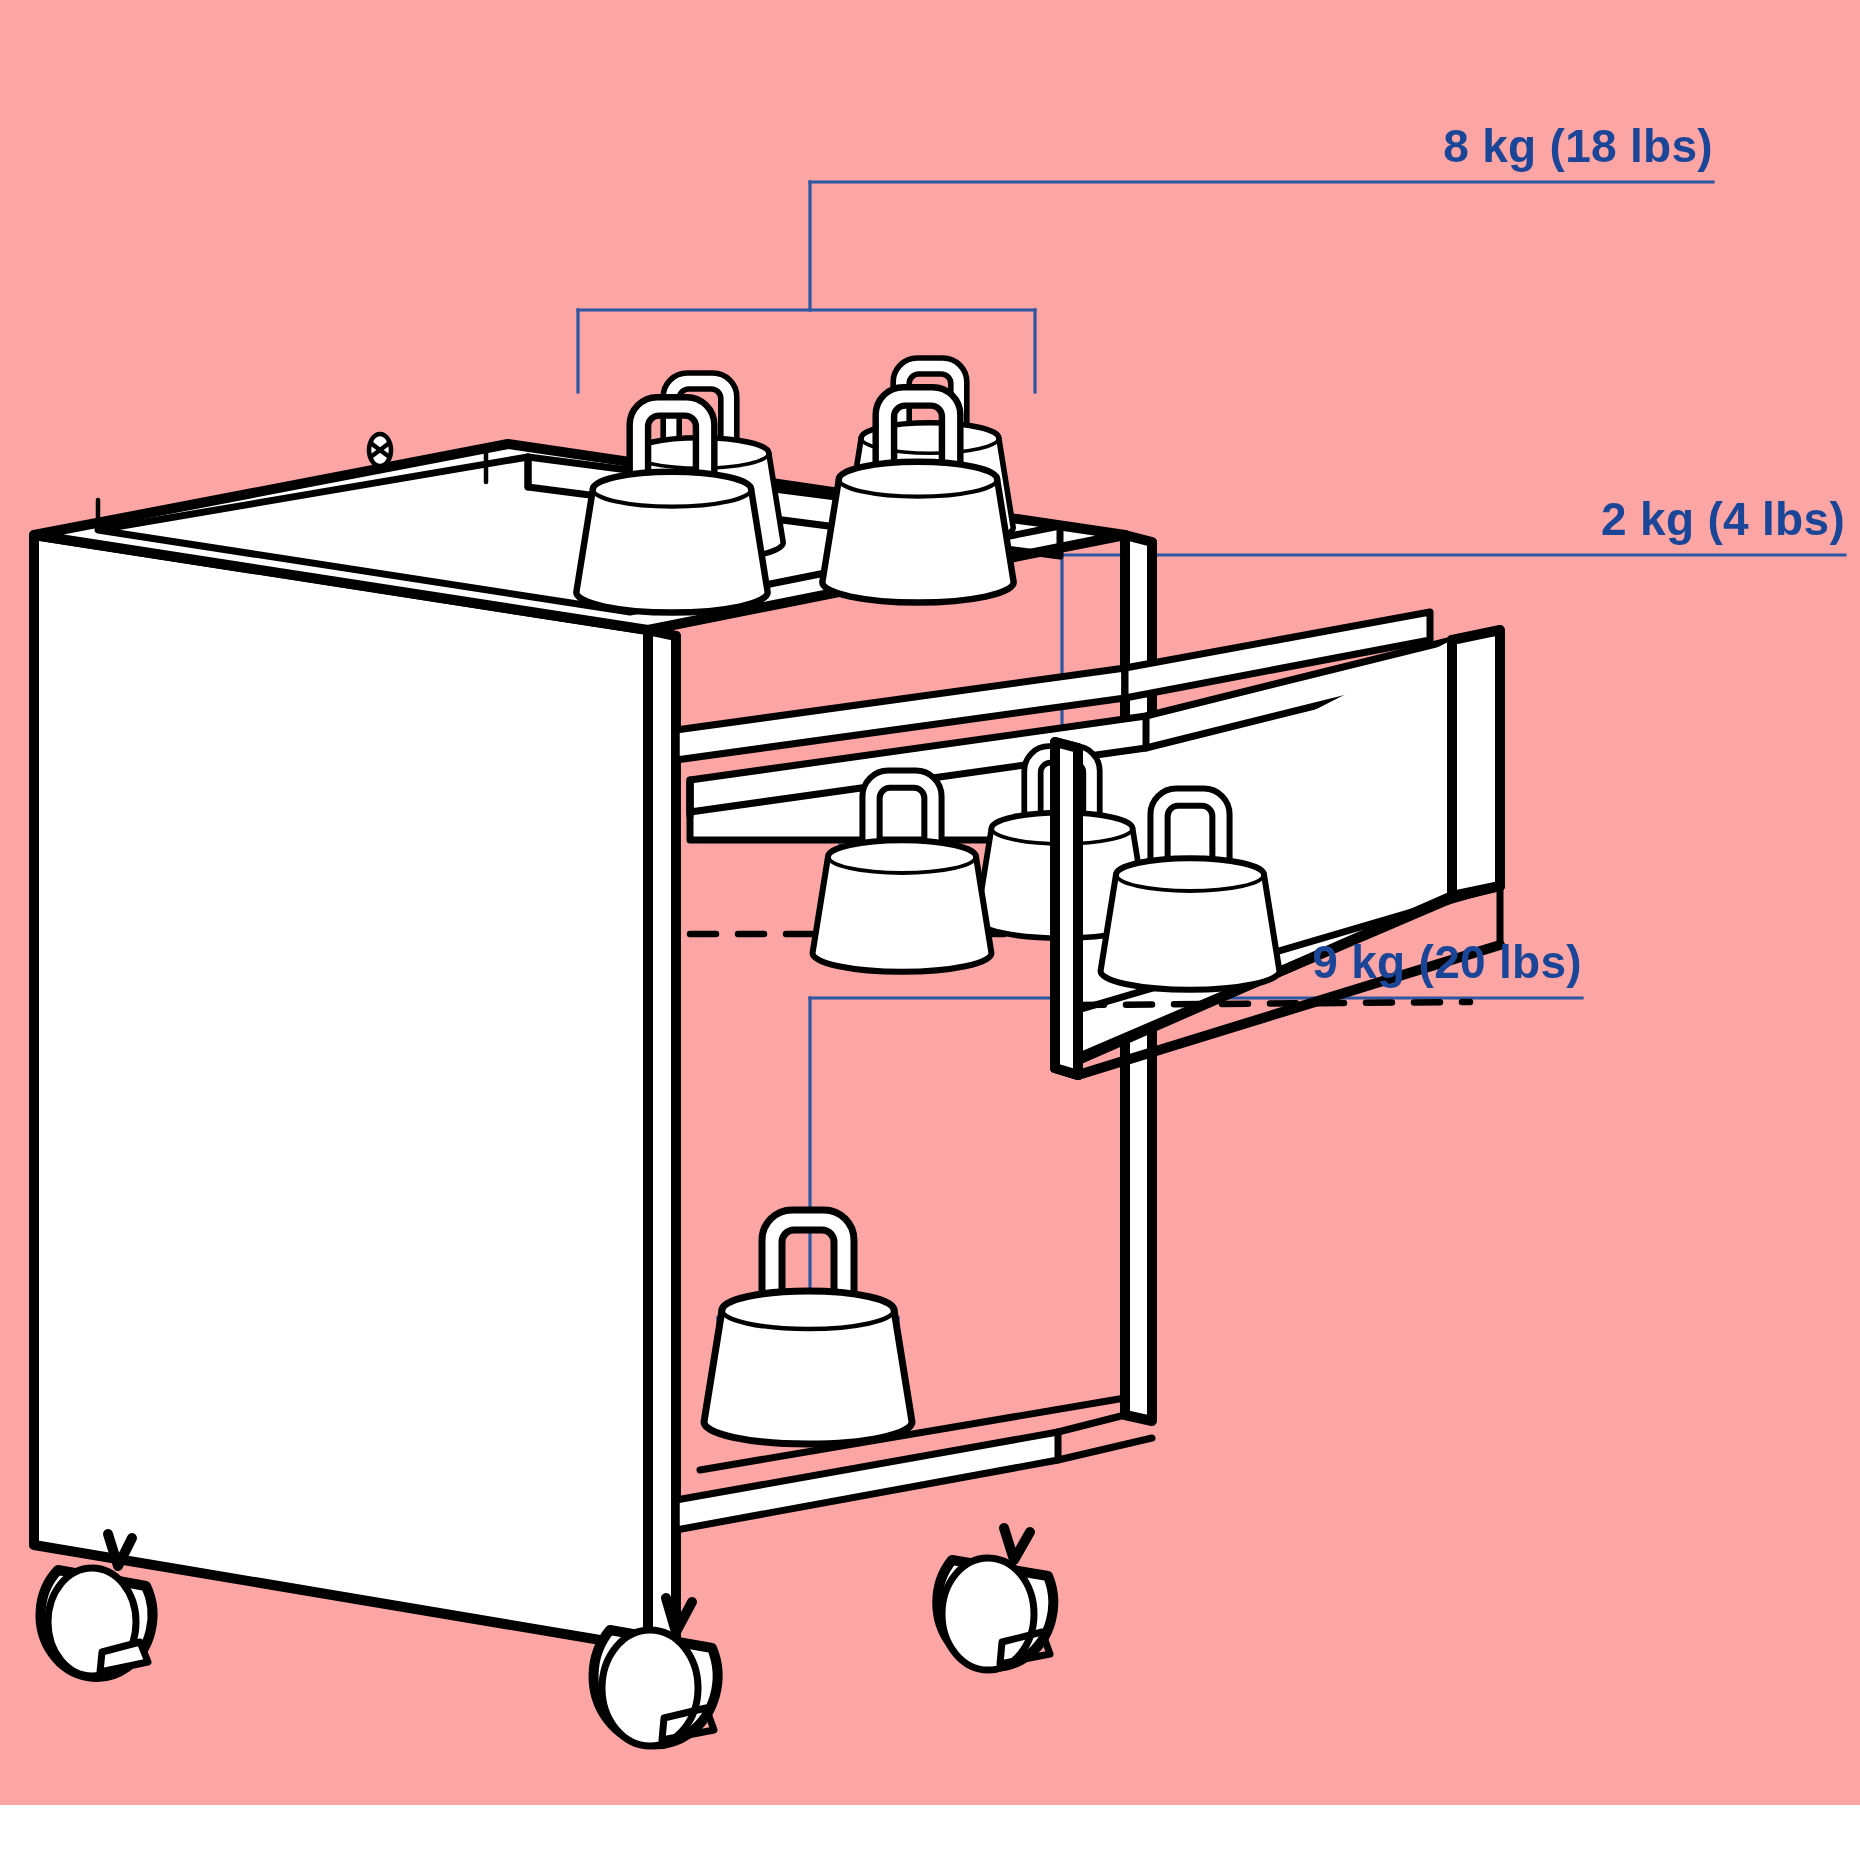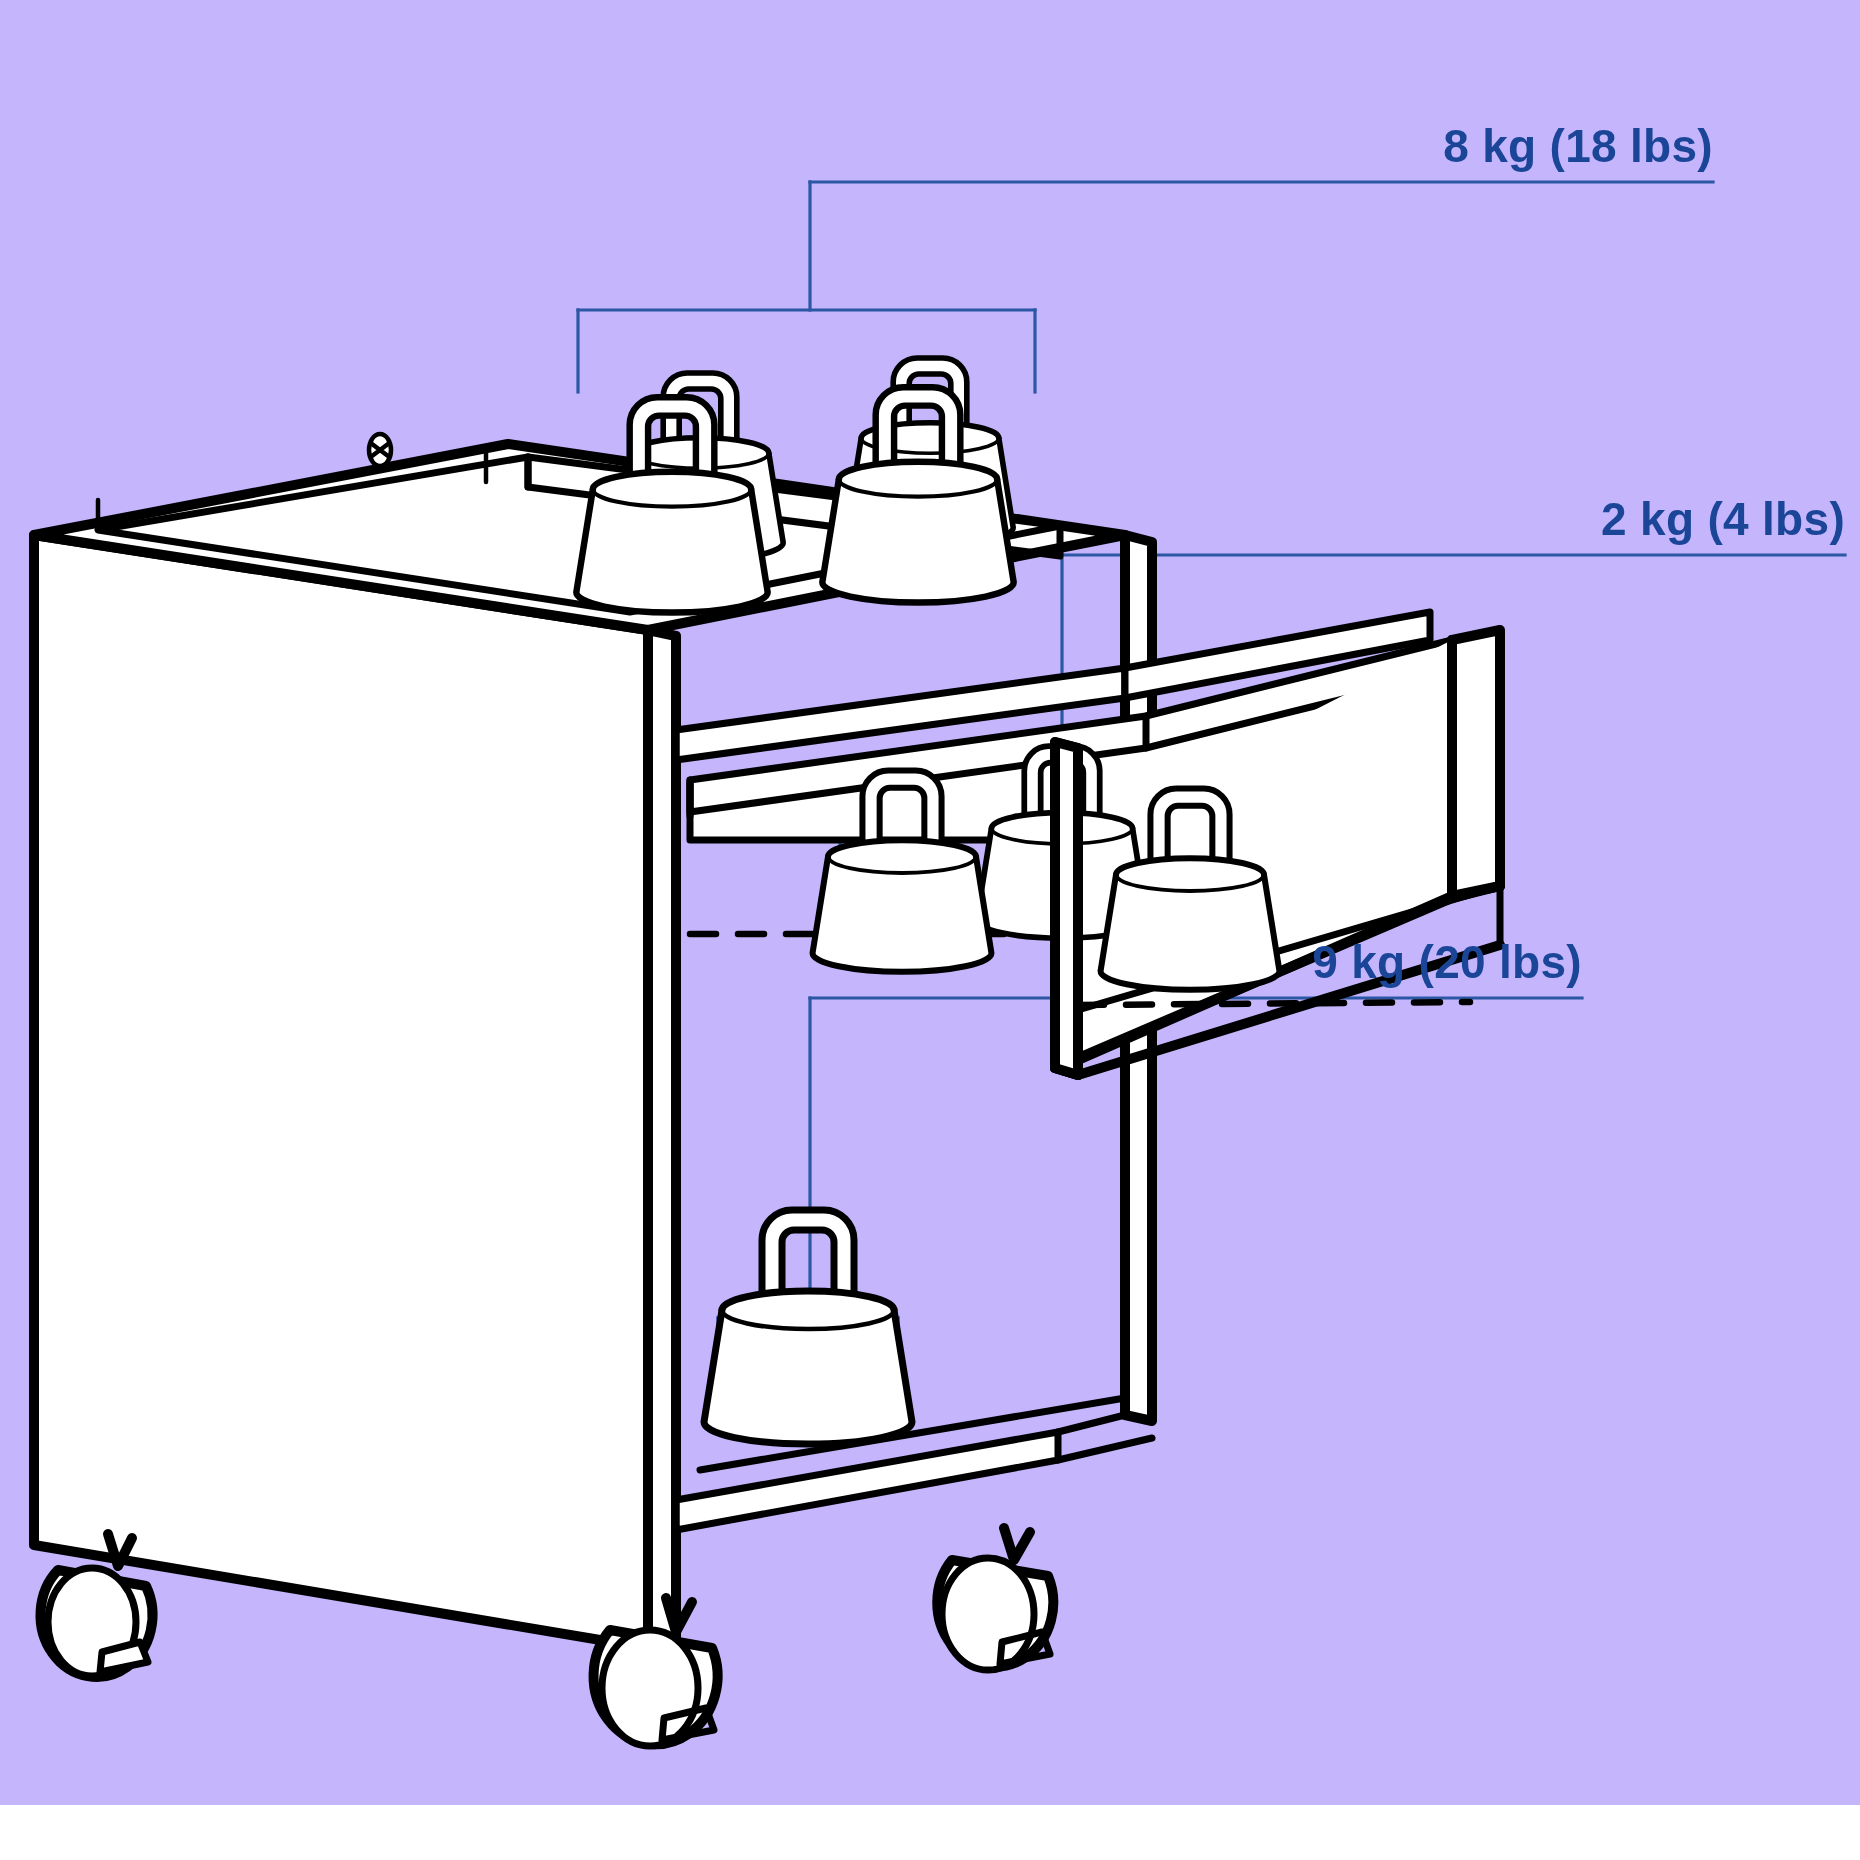--- a/index.html
+++ b/index.html
@@ -11,21 +11,21 @@
   body {
     width: 1860px;
     height: 1860px;
     overflow: hidden;
     font-family: "Liberation Sans", sans-serif;
   }
   #stage {
     position: relative;
     width: 1860px;
     height: 1805px;
-    background: #c4b5fd;
+    background: #fca5a5;
   }
   #stage svg {
     position: absolute;
     left: 0;
     top: 0;
     width: 1860px;
     height: 1860px;
     display: block;
   }
   .ln {

